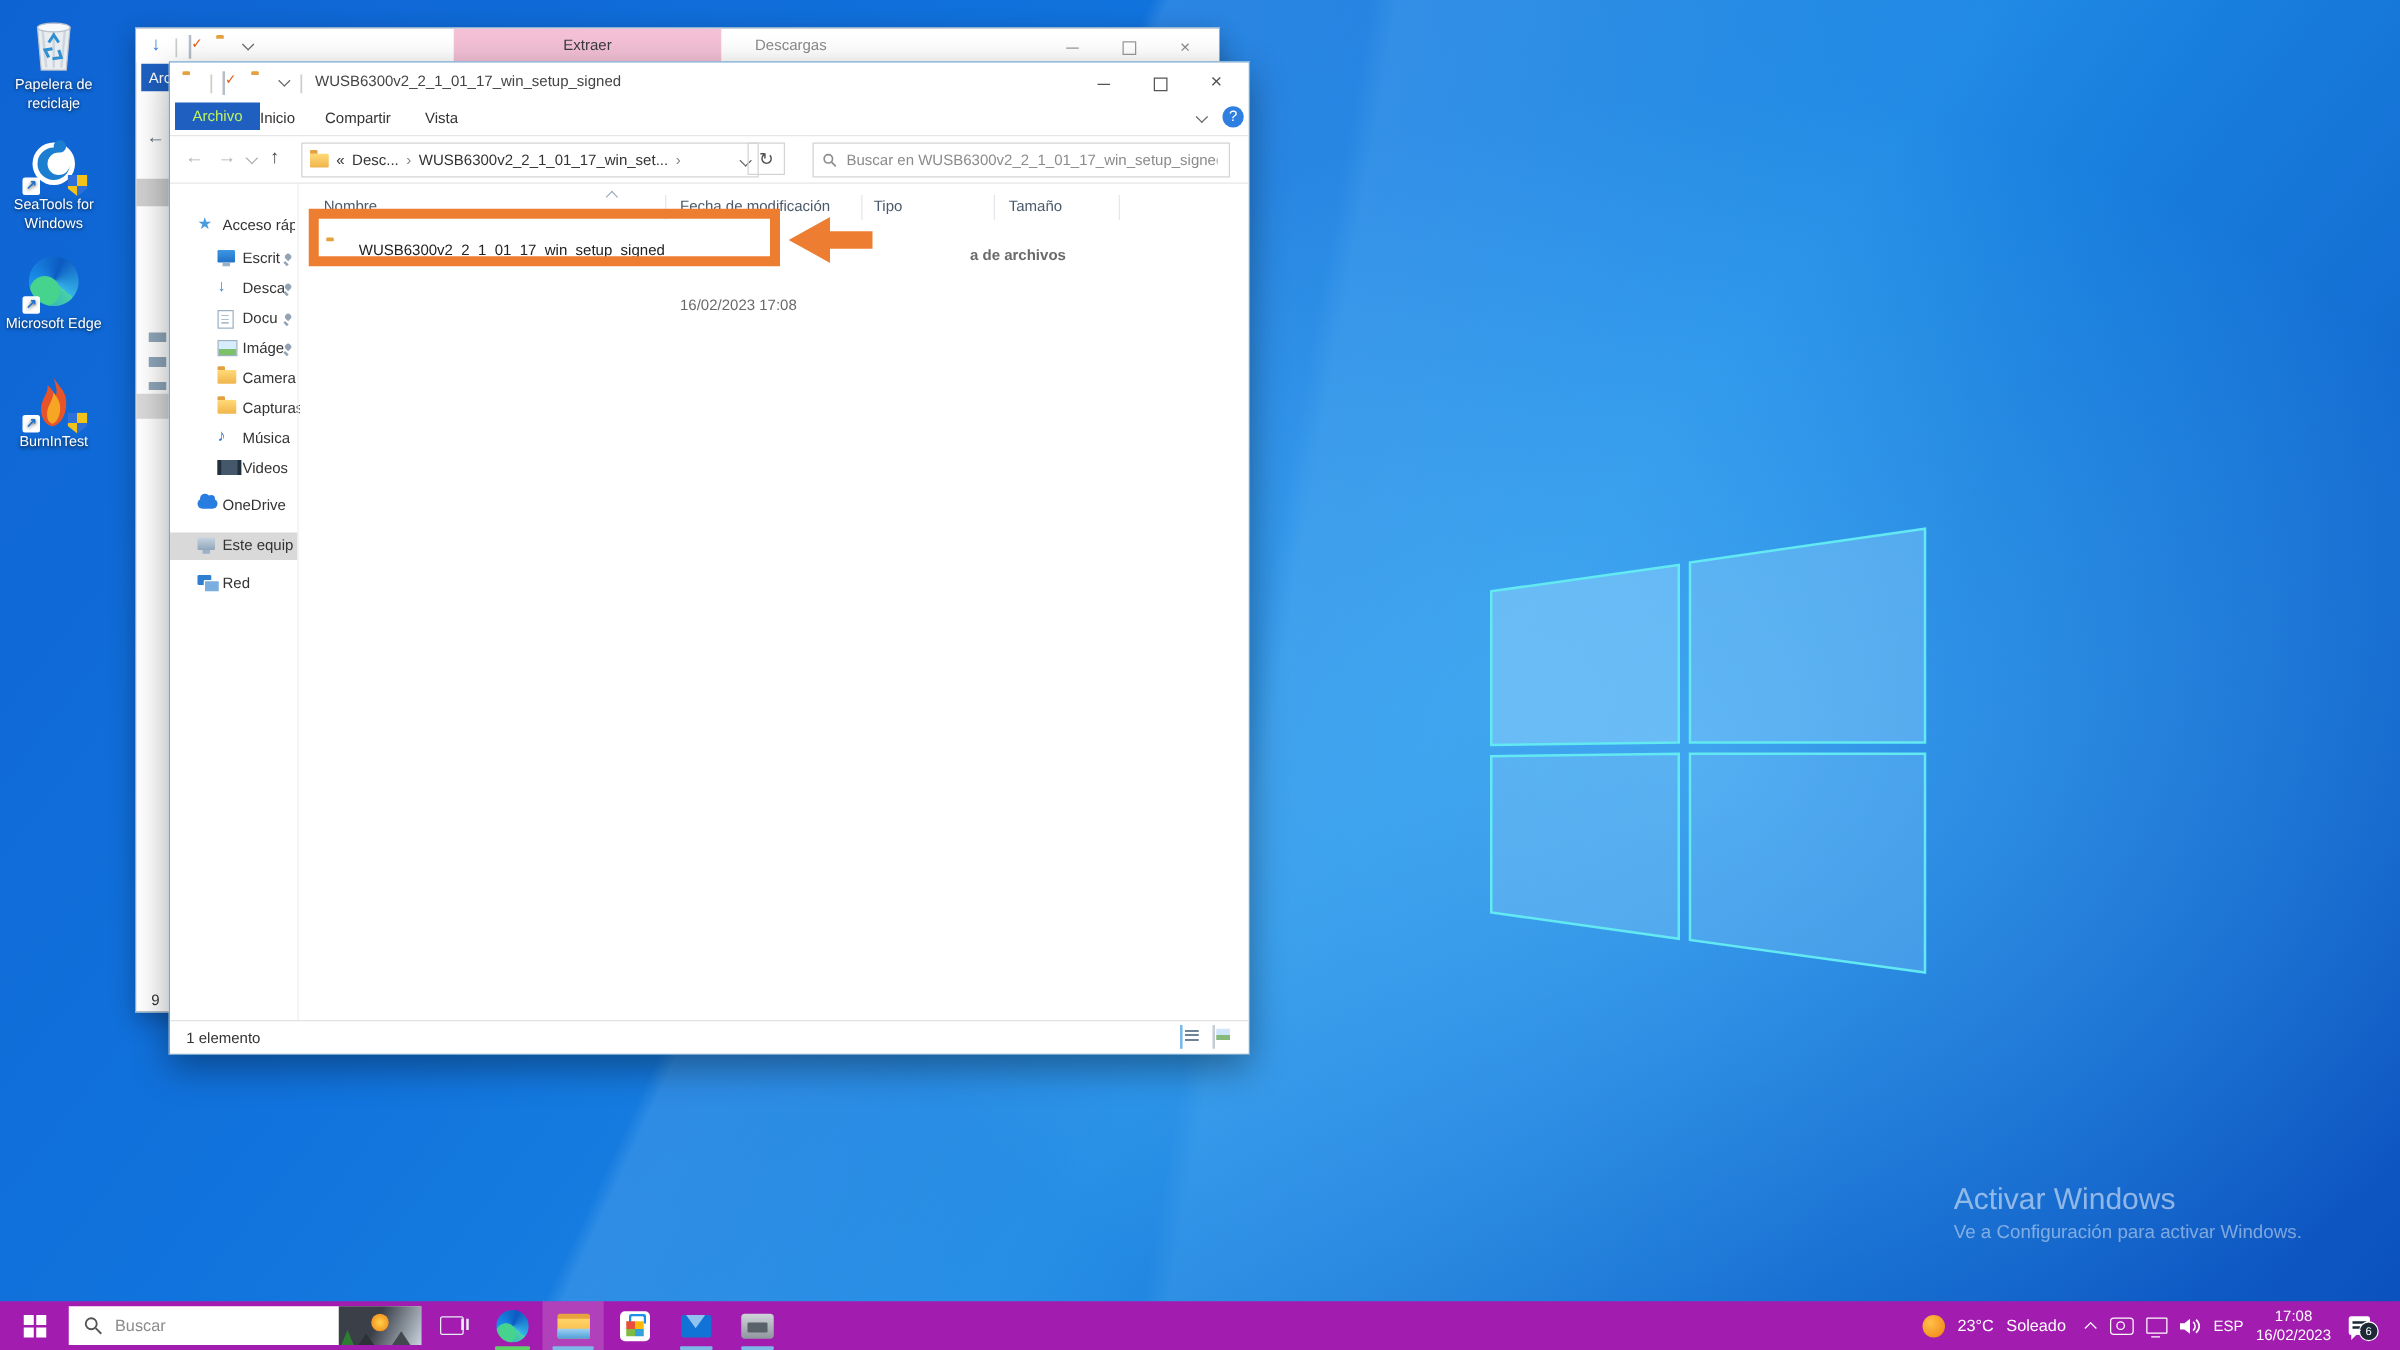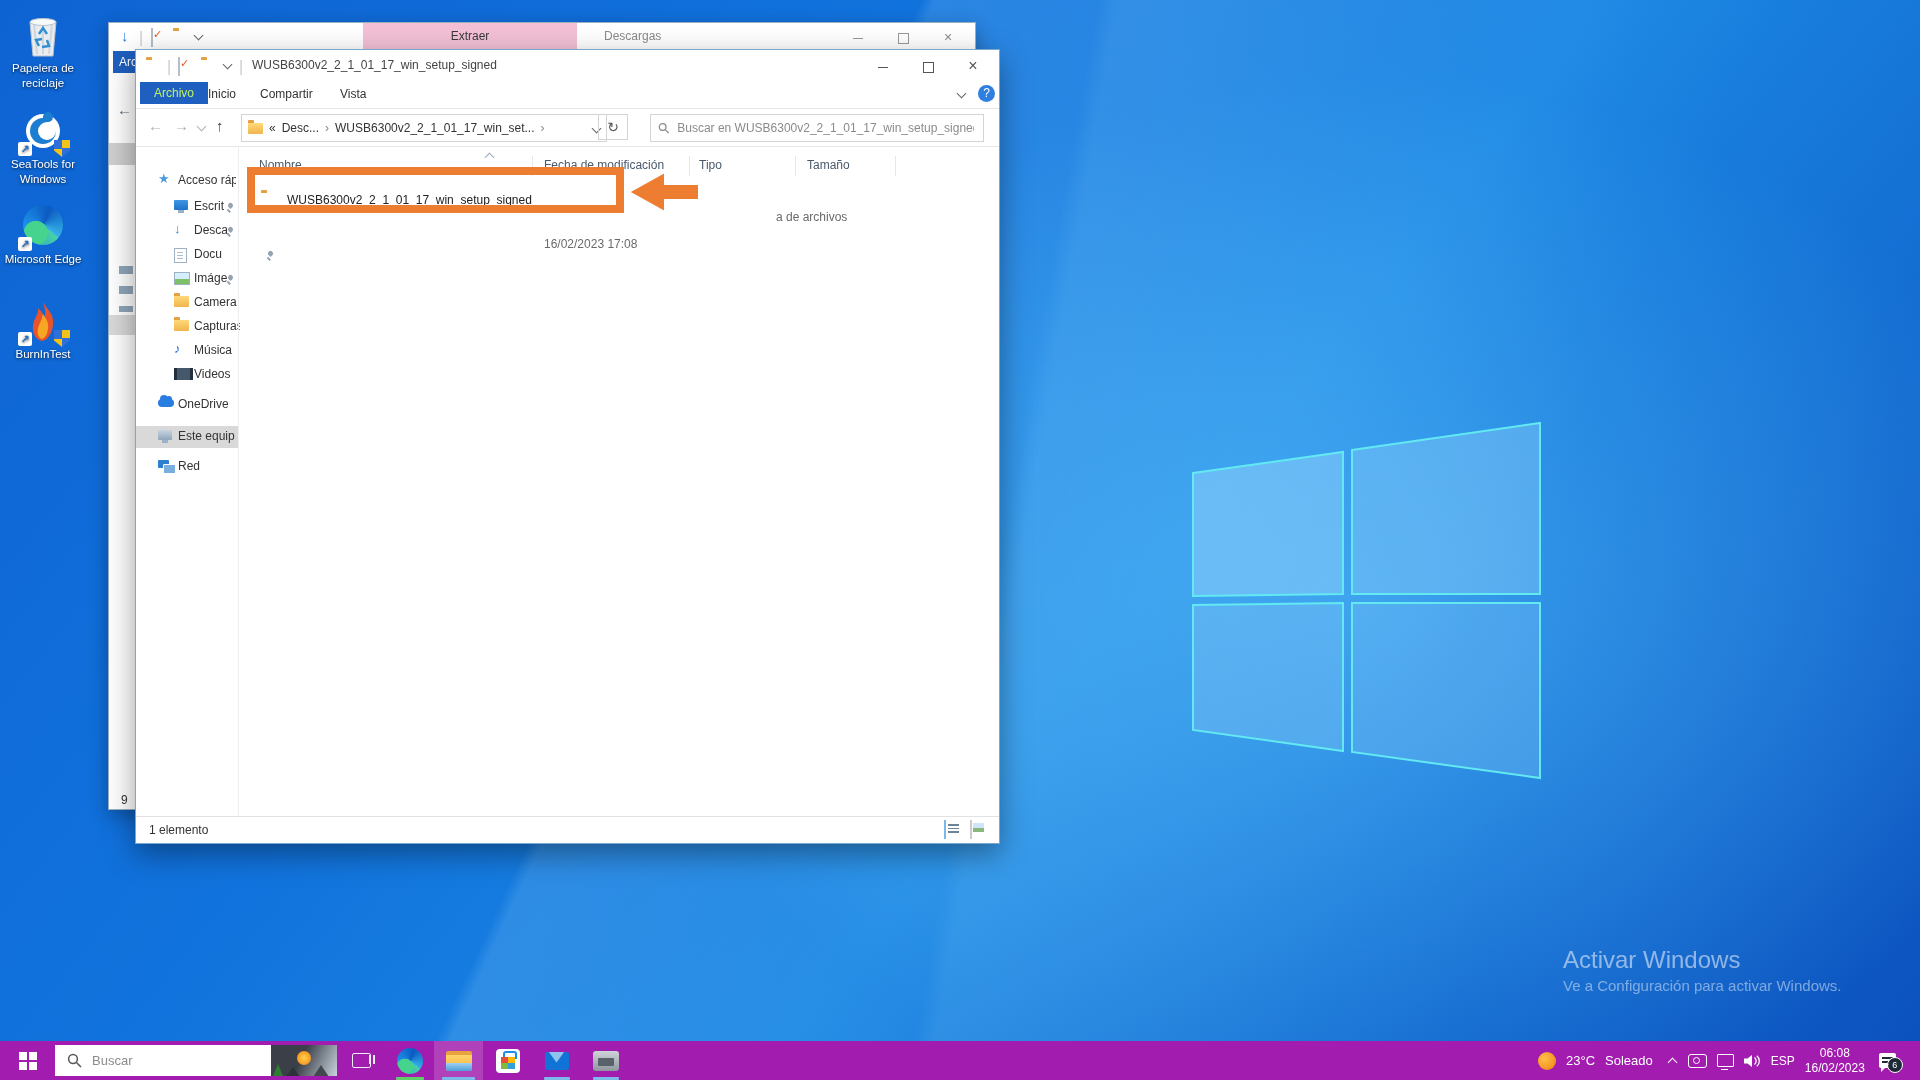--- a/index.html
+++ b/index.html
@@ -254,21 +254,21 @@
     <div class="nav-item child" style="top:50px;text-align:center;">
       <span class="ic ic-mon"></span>
       <span class="lb">Escrit</span>
       <span class="pin"></span>
     </div>
     <div class="nav-item child" style="top:74px;">
       <span class="ic" style="color:#2f7fe0;font-weight:bold;font-size:13px;top:1px;">↓</span>
       <span class="lb">Desca</span>
       <span class="pin"></span>
     </div>
-    <div class="nav-item child" style="top:98px;padding-left:40px;">
+    <div class="nav-item child" style="top:98px;">
       <span class="ic ic-doc"></span>
       <span class="lb">Docu</span>
       <span class="pin"></span>
     </div>
     <div class="nav-item child" style="top:122px;">
       <span class="ic ic-pic"></span>
       <span class="lb">Imáge</span>
       <span class="pin"></span>
     </div>
     <div class="nav-item child" style="top:146px;">
@@ -311,21 +311,21 @@
       <span class="abs colsep" style="left:293px;top:-2px;"></span>
       <span class="abs colsep" style="left:450px;top:-2px;"></span>
       <span class="abs colsep" style="left:556px;top:-2px;"></span>
       <span class="abs colsep" style="left:656px;top:-2px;"></span>
     </div>
 
     <div class="abs" style="left:0;top:42px;width:100%;height:26px;">
       <span class="abs fold big" style="left:22px;top:5px;"></span>
       <span class="abs" style="left:48px;top:5px;font-size:12px;color:#222;">WUSB6300v2_2_1_01_17_win_setup_signed</span>
       <span class="abs cell2" style="left:305px;top:5px;margin-top:44px;">16/02/2023 17:08</span>
-      <span class="abs cell2" style="left:537px;top:22px;">a de archivos</span>
+      <span class="abs cell2" style="left:537px;top:9px;font-weight:bold;">a de archivos</span>
     </div>
 
     <div class="abs hl-box" style="left:8px;top:21px;width:361px;height:30px;"></div>
     <svg class="abs" style="left:388px;top:24px;" width="74" height="44" viewBox="0 0 74 44">
       <polygon points="2,22 38,2 38,14 72,14 72,30 38,30 38,42" fill="#ED7D31" stroke="#ffffff" stroke-width="2"></polygon>
     </svg>
   </div>
 
   <div class="abs" style="left:0;top:766px;width:100%;height:27px;border-top:1px solid #e2e2e2;">
     <span class="abs" style="left:13px;top:6px;font-size:12px;color:#333;">1 elemento</span>
@@ -390,20 +390,20 @@
     <span style="font-size:13px;">Soleado</span>
     <span class="chv up" style="border-color:#fff;margin:4px 2px 0 6px;"></span>
     <span class="cast-ic"></span>
     <span class="net-ic"></span>
     <svg width="17" height="14" viewBox="0 0 17 14">
       <path d="M0 4.5h3.5L8 1v12L3.5 9.5H0z" fill="#fff"></path>
       <path d="M10.5 3.5c2.2 1.8 2.2 5.2 0 7 M12.8 1.8c3.4 2.8 3.4 7.6 0 10.4" stroke="#fff" stroke-width="1.3" fill="none"></path>
     </svg>
     <span style="font-size:12px;">ESP</span>
     <span style="text-align:center;font-size:12px;line-height:15px;">
-      <span style="display:block;">06:08</span>
+      <span style="display:block;">17:08</span>
       <span style="display:block;">16/02/2023</span>
     </span>
     <span class="bubble" style="margin-left:4px;">
       <span class="badge">6</span>
     </span>
   </div>
 </div>
 
 </body></html>

